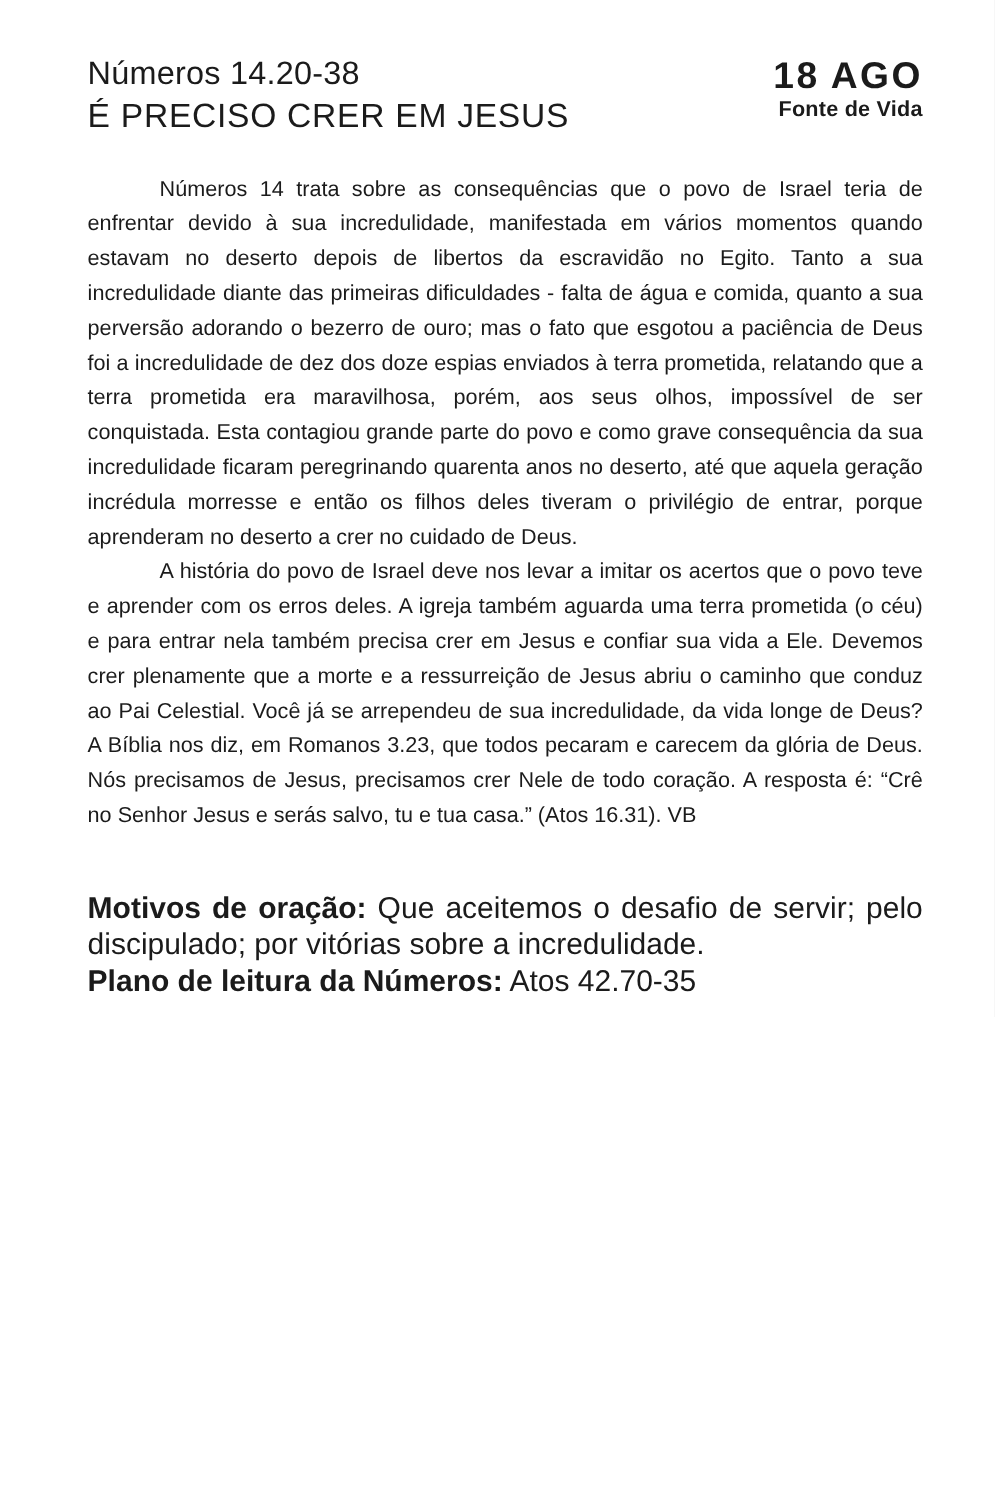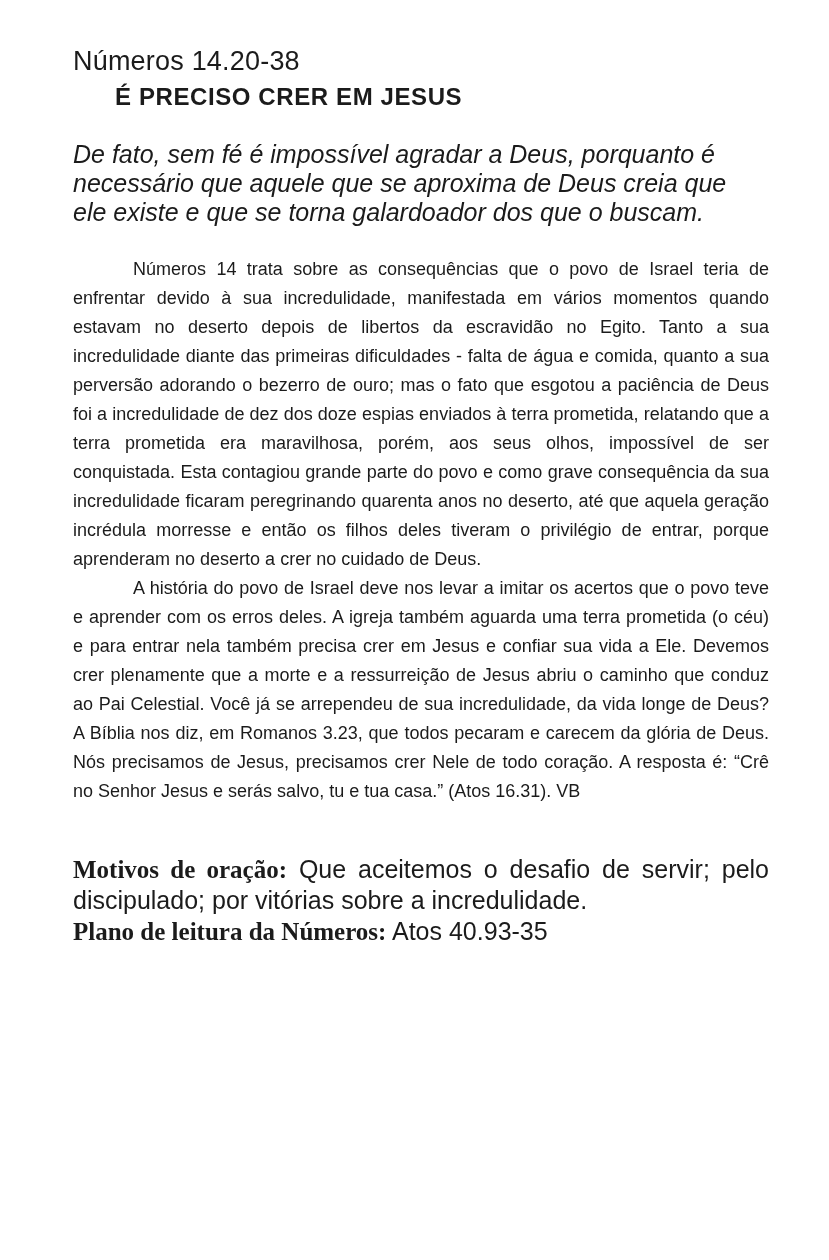--- a/index.html
+++ b/index.html
@@ -24,27 +24,26 @@
     justify-content: center;
     align-items: flex-start;
   }
   .header-left { flex: 1 1 auto; min-width: 0; }
   .scripture-ref {
     font-size: 27px;
     line-height: 30px;
     letter-spacing: 0.2px;
   }
   .lesson-title {
-    font-size: 24px;
-    font-weight: bold;
+    font-size: 28px;
+    font-weight: normal;
     letter-spacing: 0.6px;
     line-height: 36px;
     margin-top: 3px;
     white-space: nowrap;
-    margin-left: 42px;
   }
   .header-right {
     flex: 0 0 auto;
     text-align: right;
     padding-top: 2px;
   }
   .date-label {
     font-size: 31px;
     font-weight: bold;
     letter-spacing: 2px;
@@ -78,47 +77,50 @@
     hyphens: none;
     -webkit-hyphens: none;
   }
   .footer {
     margin-top: 48px;
     font-size: 25px;
     line-height: 30px;
   }
   .prayer-line { text-align: justify; }
   .reading-plan-line { margin-top: 1px; }
-  b.inline-label { font-weight: bold; font-family: Liberation Serif, serif; }
+  b.inline-label { font-weight: bold; }
 </style>
 </head>
 <body>
 
 <div class="page">
 
   <div class="header">
     <div class="header-left">
       <div class="scripture-ref">Números 14.20-38</div>
       <div class="lesson-title">É PRECISO CRER EM JESUS</div>
     </div>
+    <div class="header-right">
+      <div class="date-label">18 AGO</div>
+      <div class="publication-name">Fonte de Vida</div>
+    </div>
   </div>
 
   <div class="epigraph">
-    <span>De fato, sem fé é impossível agradar a Deus, porquanto é necessário que aquele que se aproxima de Deus creia que ele existe e que se torna galardoador dos que o buscam.</span>
   </div>
 
   <div class="body-text">
     <p>Números 14 trata sobre as consequências que o povo de Israel teria de enfrentar devido à sua incredulidade, manifestada em vários momentos quando estavam no deserto depois de libertos da escravidão no Egito. Tanto a sua incredulidade diante das primeiras dificuldades - falta de água e comida, quanto a sua perversão adorando o bezerro de ouro; mas o fato que esgotou a paciência de Deus foi a incredulidade de dez dos doze espias enviados à terra prometida, relatando que a terra prometida era maravilhosa, porém, aos seus olhos, impossível de ser conquistada. Esta contagiou grande parte do povo e como grave consequência da sua incredulidade ficaram peregrinando quarenta anos no deserto, até que aquela geração incrédula morresse e então os filhos deles tiveram o privilégio de entrar, porque aprenderam no deserto a crer no cuidado de Deus.</p>
     <p>A história do povo de Israel deve nos levar a imitar os acertos que o povo teve e aprender com os erros deles. A igreja também aguarda uma terra prometida (o céu) e para entrar nela também precisa crer em Jesus e confiar sua vida a Ele. Devemos crer plenamente que a morte e a ressurreição de Jesus abriu o caminho que conduz ao Pai Celestial. Você já se arrependeu de sua incredulidade, da vida longe de Deus? A Bíblia nos diz, em Romanos 3.23, que todos pecaram e carecem da glória de Deus. Nós precisamos de Jesus, precisamos crer Nele de todo coração. A resposta é: “Crê no Senhor Jesus e serás salvo, tu e tua casa.” (Atos 16.31). VB</p>
   </div>
 
   <div class="footer">
     <div class="prayer-line">
       <b class="inline-label">Motivos de oração:</b>
       <span>Que aceitemos o desafio de servir; pelo discipulado; por vitórias sobre a incredulidade.</span>
     </div>
     <div class="reading-plan-line">
       <b class="inline-label">Plano de leitura da Números:</b>
-      <span>Atos 40.93-35</span>
+      <span>Atos 42.70-35</span>
     </div>
   </div>
 
 </div>
 
 </body></html>

